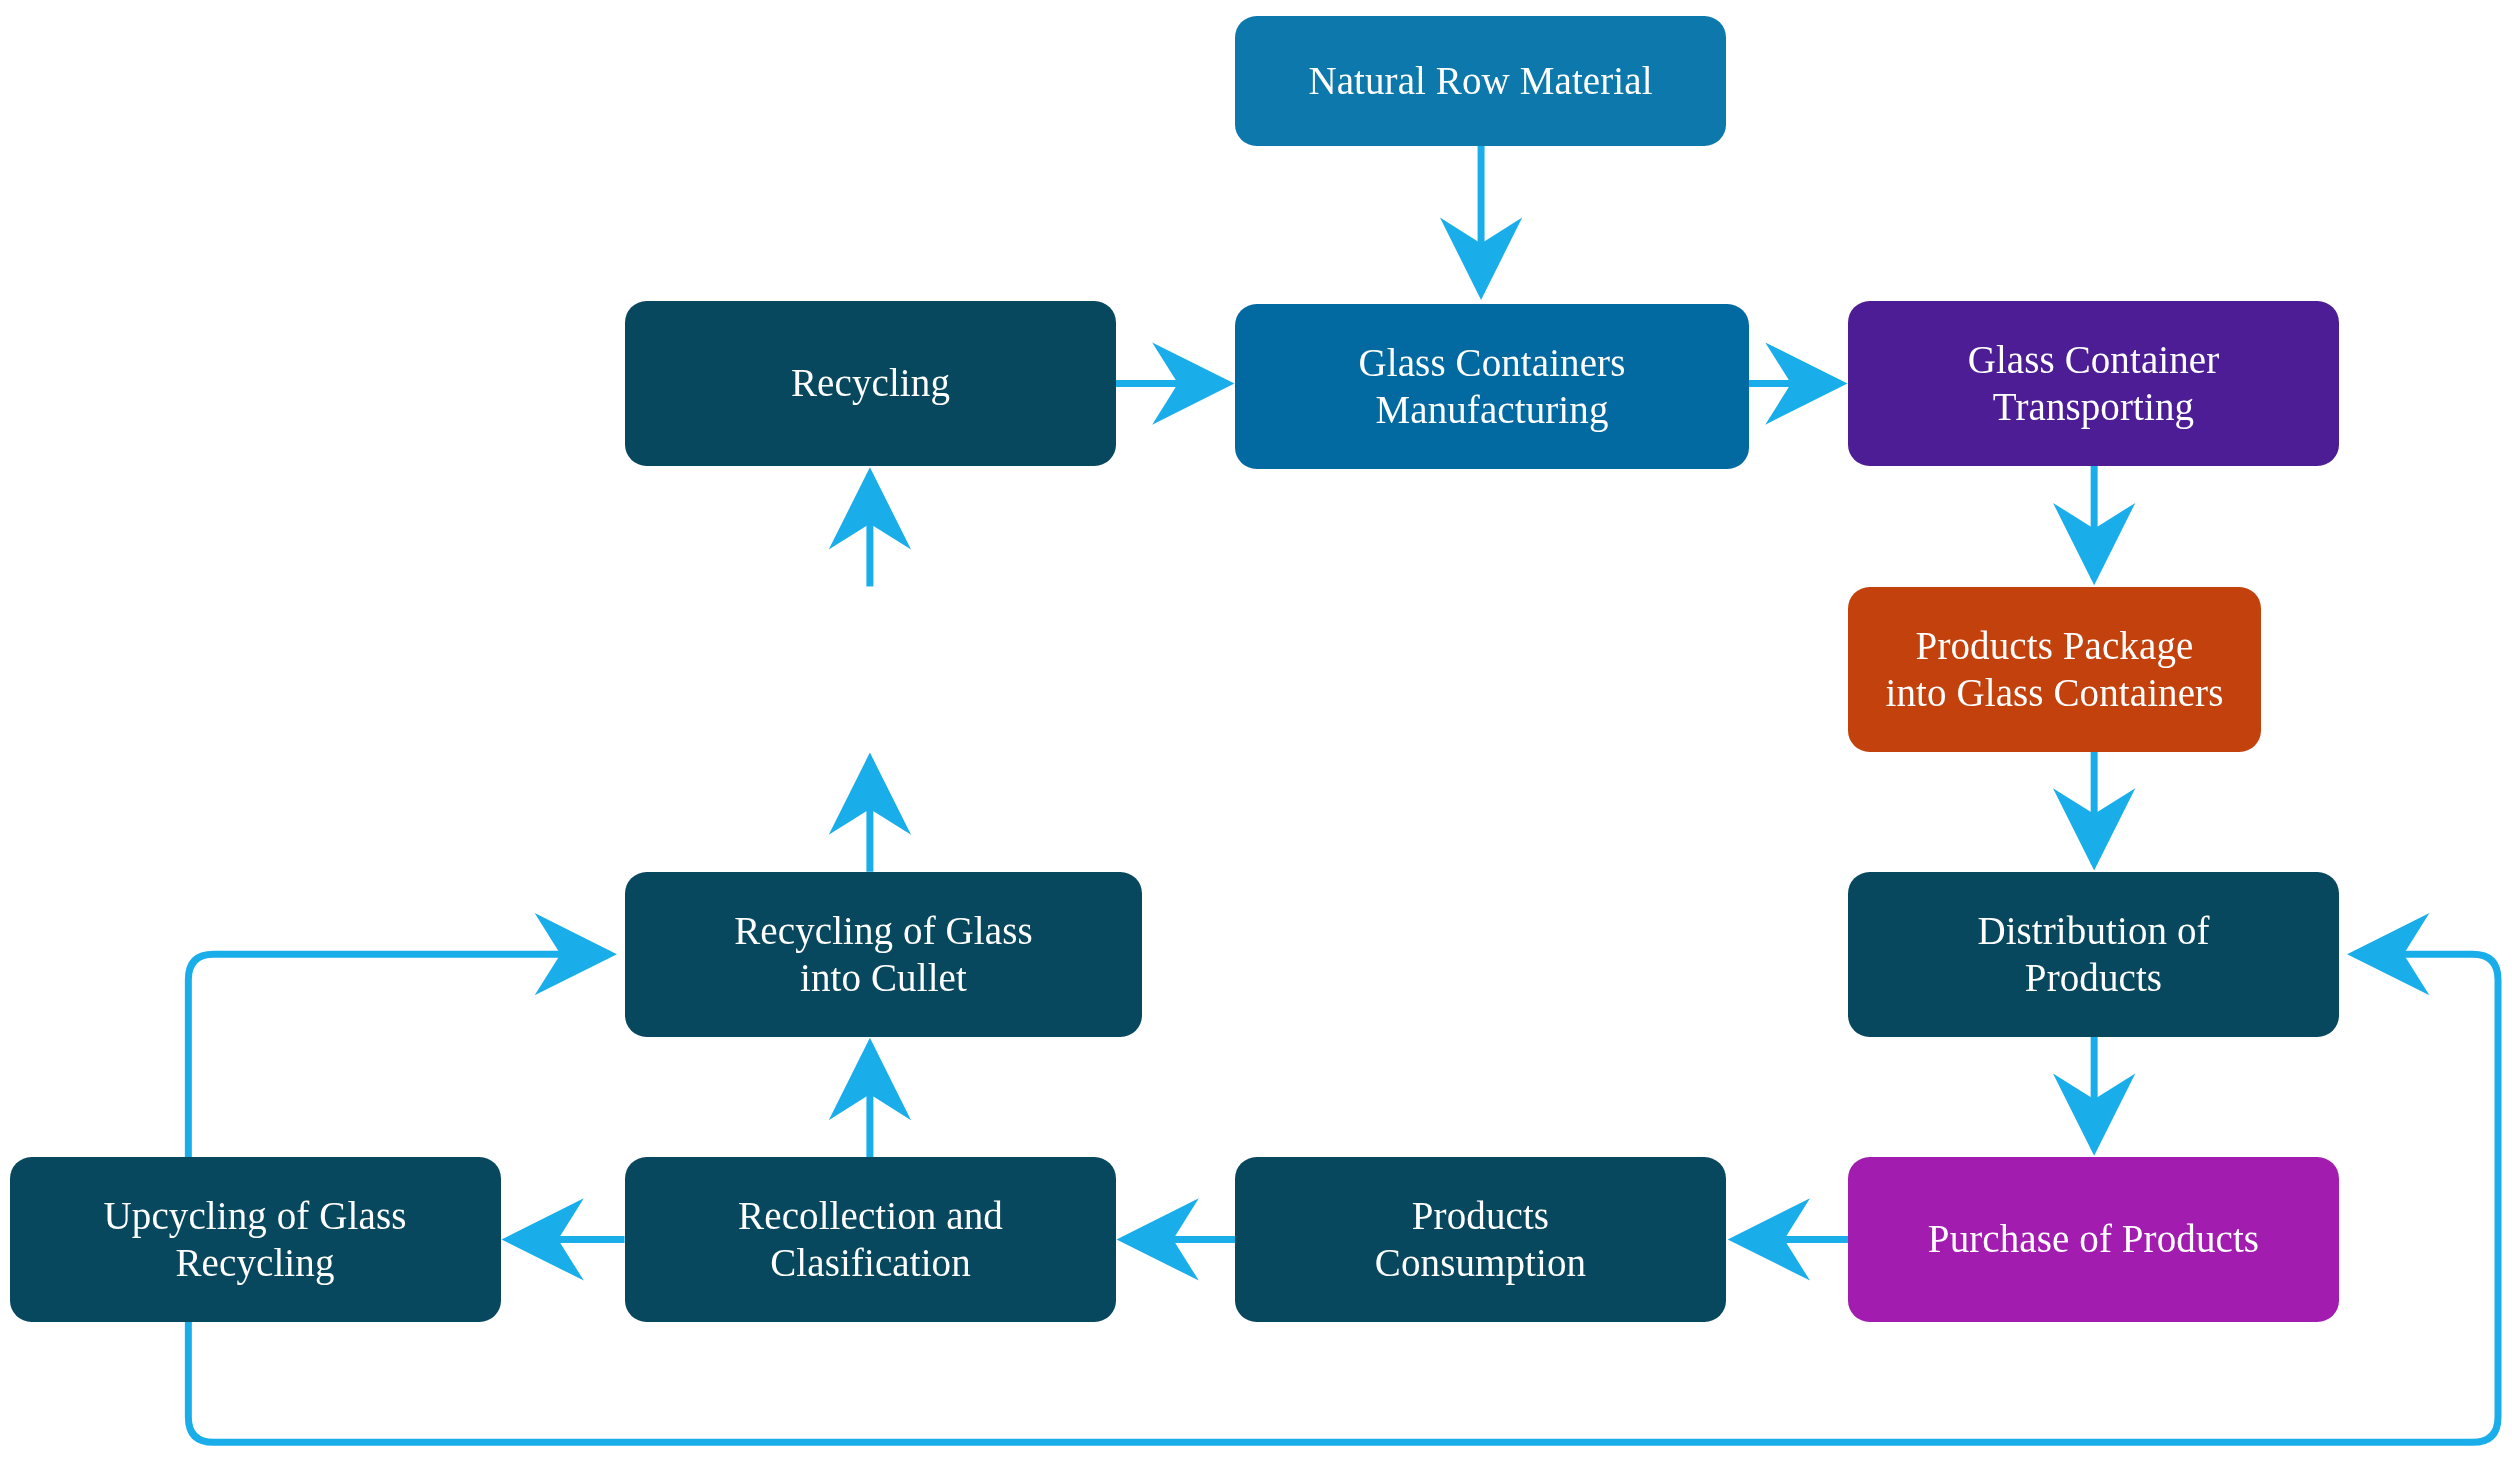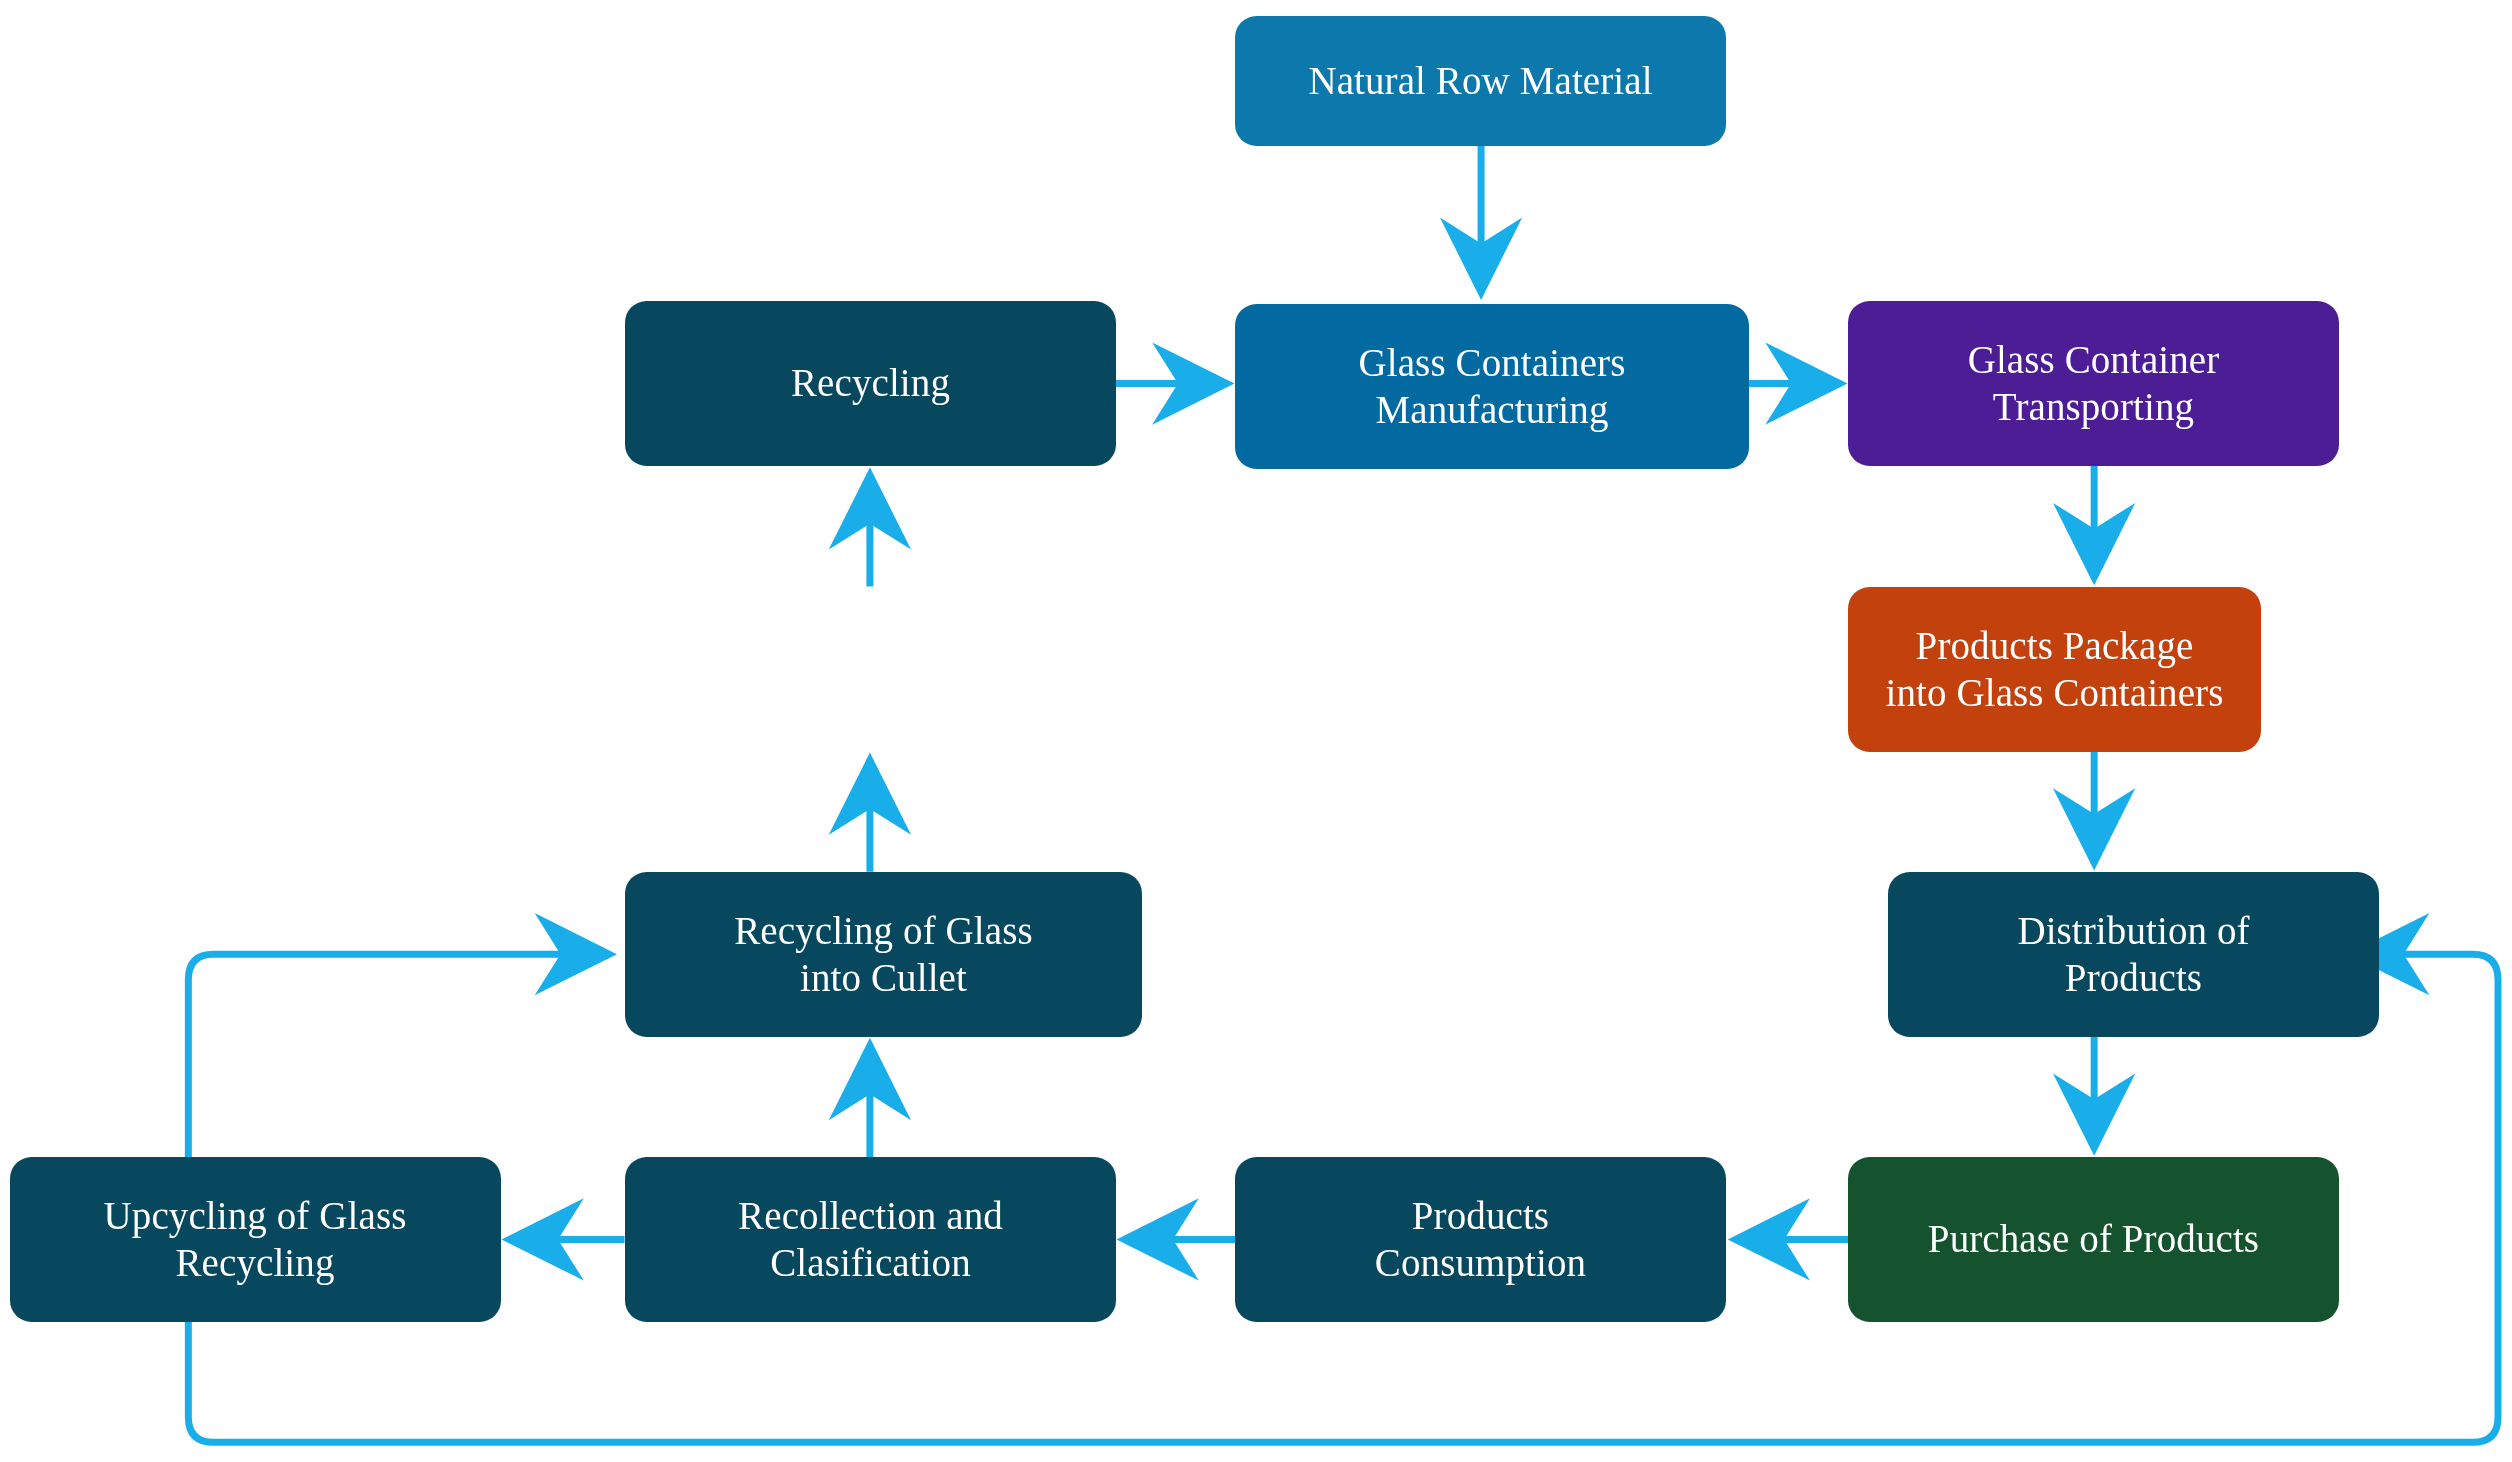--- a/index.html
+++ b/index.html
@@ -77,38 +77,38 @@
   <div class="node" style="left:1848px;top:587px;width:413px;height:165px;background:#c2410c;">
     <span class="lbl">Products Package
 into Glass Containers</span>
   </div>
 
   <div class="node" style="left:625px;top:872px;width:517px;height:165px;background:#07485e;">
     <span class="lbl">Recycling of Glass
 into Cullet</span>
   </div>
 
-  <div class="node" style="left:1848px;top:872px;width:491px;height:165px;background:#07485e;margin-left:40px;">
+  <div class="node" style="left:1848px;top:872px;width:491px;height:165px;background:#07485e;">
     <span class="lbl">Distribution of
 Products</span>
   </div>
 
   <div class="node" style="left:9.5px;top:1157px;width:491px;height:165px;background:#07485e;">
     <span class="lbl">Upcycling of Glass
 Recycling</span>
   </div>
 
   <div class="node" style="left:625px;top:1157px;width:491px;height:165px;background:#07485e;">
     <span class="lbl">Recollection and
 Clasification</span>
   </div>
 
   <div class="node" style="left:1235px;top:1157px;width:491px;height:165px;background:#07485e;">
     <span class="lbl">Products
 Consumption</span>
   </div>
 
-  <div class="node" style="left:1848px;top:1157px;width:491px;height:165px;background:#14532d;">
+  <div class="node" style="left:1848px;top:1157px;width:491px;height:165px;background:#a21caf;">
     <span class="lbl">Purchase of Products</span>
   </div>
 
 </div>
 
 
 </body></html>

